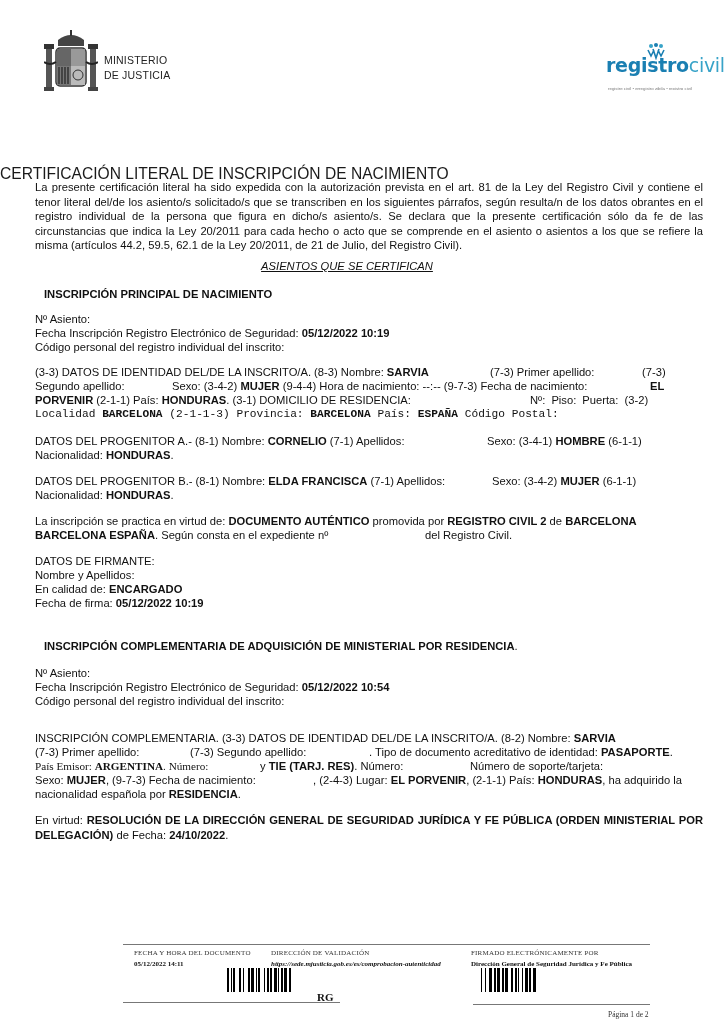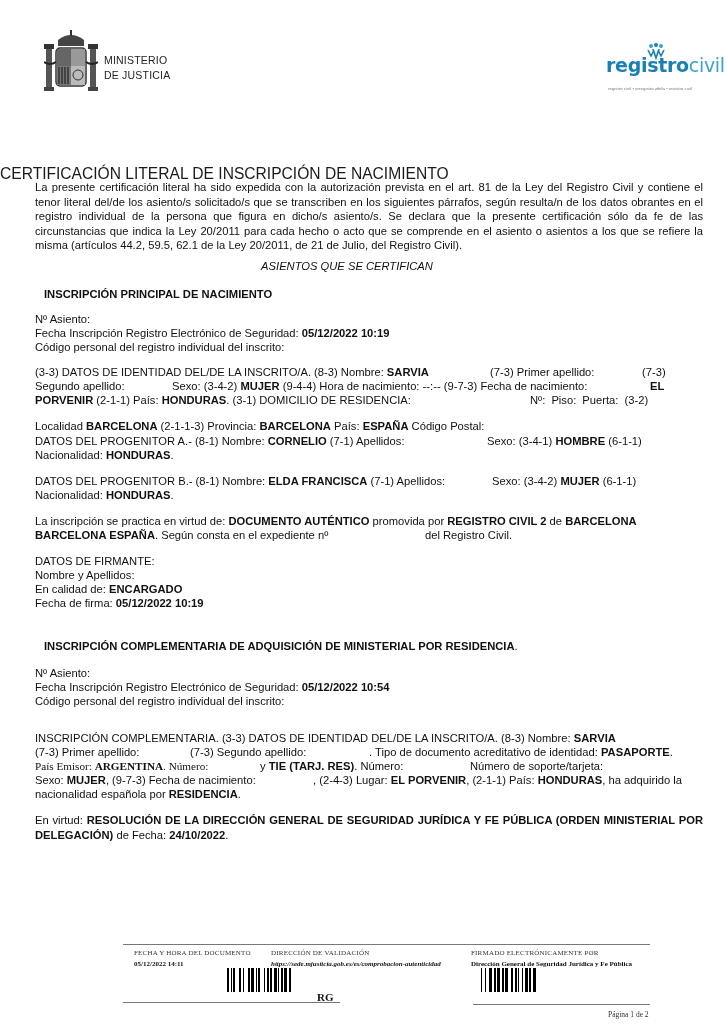--- a/index.html
+++ b/index.html
@@ -9,21 +9,21 @@
   .crest { left: 44px; top: 30px; width: 54px; height: 64px; }
   .ministry { left: 104px; top: 53px; font-size: 10.5px; line-height: 15px; letter-spacing: 0.2px; color: #222; }
   .rc-logo { left: 606px; top: 42px; width: 106px; height: 48px; }
   .rc-word { position: absolute; left: 0; top: 16px; font-size: 19px; font-weight: bold; color: #1a7fb2; letter-spacing: -0.3px; font-family: "DejaVu Sans", sans-serif; }
   .rc-word .civil { font-weight: normal; color: #38a3c8; }
   .rc-tag { position: absolute; left: 2px; top: 40px; font-size: 4.4px; color: #777; white-space: nowrap; }
   .rc-icon { position: absolute; left: 40px; top: 0; width: 20px; height: 18px; }
   .title { left: 0; width: 726px; top: 135px; font-size: 15.6px; color: #1a1a1a; margin-top: 32px; }
   .para { left: 35px; width: 668px; text-align: justify; }
   .b { font-weight: bold; }
-  .subhead { left: 0; width: 694px; top: 259px; text-align: center; font-style: italic; }
+  .subhead { left: 0; width: 694px; top: 259px; text-align: center; font-style: italic; text-decoration: underline; }
   .sec { left: 44px; font-weight: bold; }
   .line { left: 35px; white-space: nowrap; }
   .footer-rule { height: 1px; background: #777; }
   .fcap { font-family: "Liberation Serif", serif; font-size: 7px; color: #333; letter-spacing: 0.2px; white-space: nowrap; }
   .fval { font-family: "Liberation Serif", serif; font-size: 7px; font-weight: bold; color: #111; white-space: nowrap; }
   .barcode { display: flex; align-items: stretch; height: 24px; }
   .barcode span { display: block; background: #000; margin-right: 1.5px; }
   .rg { font-family: "Liberation Serif", serif; font-weight: bold; font-size: 11px; }
   .page { font-family: "Liberation Serif", serif; font-size: 7.5px; color: #333; }
 </style>
@@ -94,21 +94,21 @@
 <div class="abs line" style="top:379px; left:172px;">
   <span>Sexo: (3-4-2) </span><span class="b">MUJER</span><span> (9-4-4) Hora de nacimiento: --:-- (9-7-3) Fecha de nacimiento:</span>
 </div>
 <div class="abs line b" style="top:379px; left:650px;">EL</div>
 
 <div class="abs line" style="top:393px;">
   <span class="b">PORVENIR</span><span> (2-1-1) País: </span><span class="b">HONDURAS</span><span>. (3-1) DOMICILIO DE RESIDENCIA:</span>
 </div>
 <div class="abs line" style="top:393px; left:530px; word-spacing:3px;">Nº:   Piso:   Puerta:   (3-2)</div>
 
-<div class="abs line" style="top:419px;">
+<div class="abs line" style="top:407px;font-family:Liberation Mono, monospace;">
   <span>Localidad </span><span class="b">BARCELONA</span><span> (2-1-1-3) Provincia: </span><span class="b">BARCELONA</span><span> País: </span><span class="b">ESPAÑA</span><span> Código Postal:</span>
 </div>
 
 <div class="abs line" style="top:434px;">
   <span>DATOS DEL PROGENITOR A.- (8-1) Nombre: </span><span class="b">CORNELIO</span><span> (7-1) Apellidos:</span>
 </div>
 <div class="abs line" style="top:434px; left:487px;">
   <span>Sexo: (3-4-1) </span><span class="b">HOMBRE</span><span> (6-1-1)</span>
 </div>
 <div class="abs line" style="top:448px;">
@@ -142,21 +142,21 @@
   <span>Fecha de firma: </span><span class="b">05/12/2022 10:19</span>
 </div>
 
 <div class="abs sec" style="top:639px;"><span>INSCRIPCIÓN COMPLEMENTARIA DE ADQUISICIÓN DE MINISTERIAL POR RESIDENCIA</span><span style="font-weight:normal">.</span></div>
 
 <div class="abs line" style="top:666px;">Nº Asiento:</div>
 <div class="abs line" style="top:680px;"><span>Fecha Inscripción Registro Electrónico de Seguridad: </span><span class="b">05/12/2022 10:54</span></div>
 <div class="abs line" style="top:694px;">Código personal del registro individual del inscrito:</div>
 
 <div class="abs line" style="top:731px;">
-  <span>INSCRIPCIÓN COMPLEMENTARIA. (3-3) DATOS DE IDENTIDAD DEL/DE LA INSCRITO/A. (8-3) Nombre: </span><span class="b">SARVIA</span>
+  <span>INSCRIPCIÓN COMPLEMENTARIA. (3-3) DATOS DE IDENTIDAD DEL/DE LA INSCRITO/A. (8-2) Nombre: </span><span class="b">SARVIA</span>
 </div>
 <div class="abs line" style="top:745px;">(7-3) Primer apellido:</div>
 <div class="abs line" style="top:745px; left:190px;">(7-3) Segundo apellido:</div>
 <div class="abs line" style="top:745px; left:369px;">
   <span>. Tipo de documento acreditativo de identidad: </span><span class="b">PASAPORTE</span>.
 </div>
 
 <div class="abs line" style="top:759px;font-family:Liberation Serif, serif;">
   <span>País Emisor: </span><span class="b">ARGENTINA</span><span>. Número:</span>
 </div>

